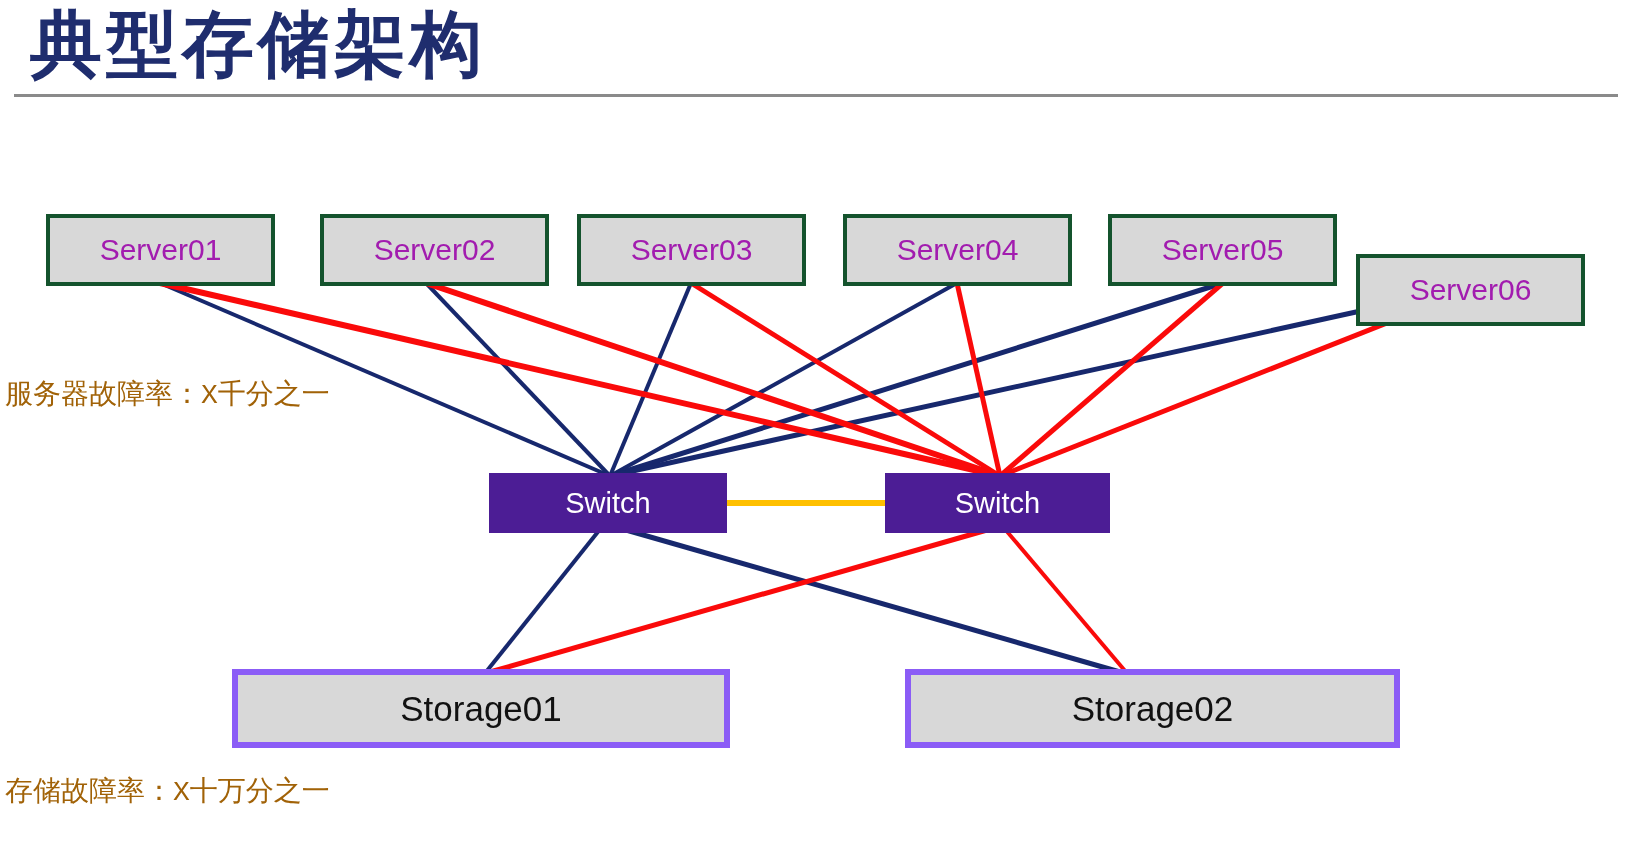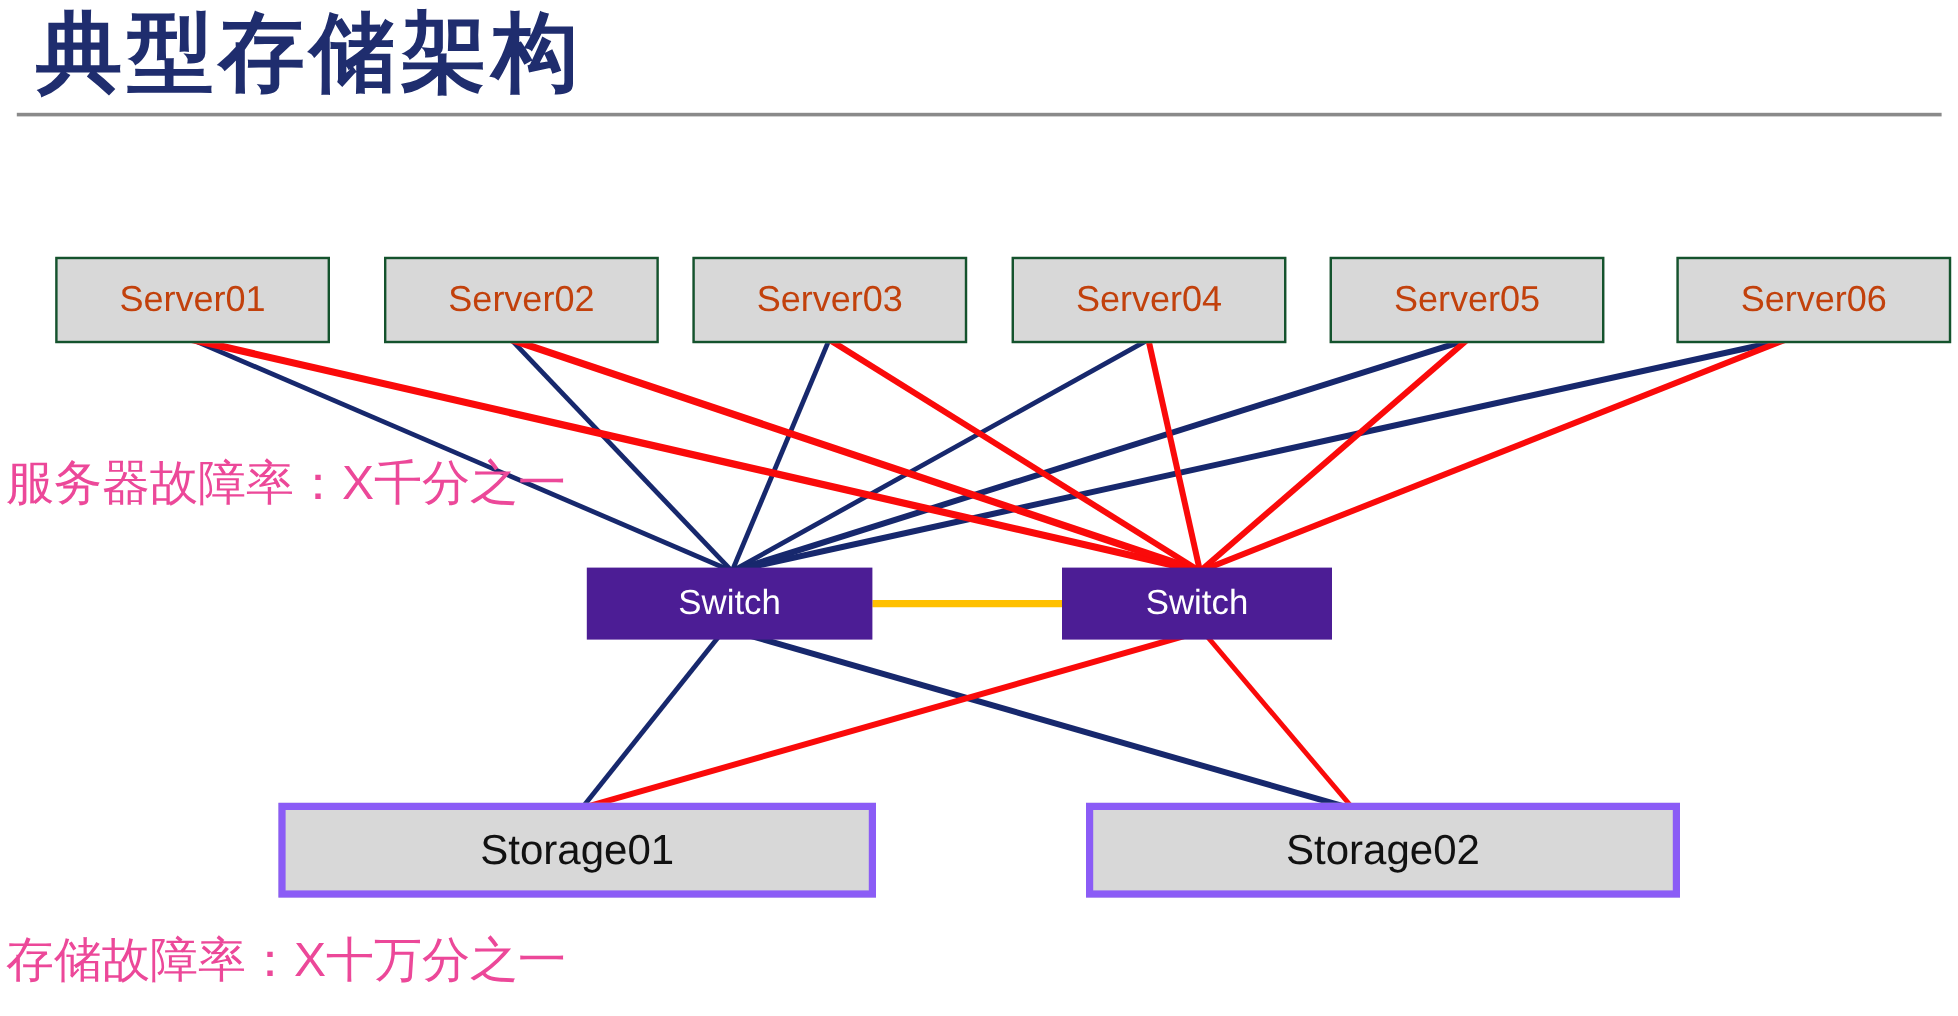--- a/index.html
+++ b/index.html
@@ -21,37 +21,37 @@
   }
   .connections{
     position:absolute;left:0;top:0;width:1632px;height:847px;z-index:1;
   }
   .node{
     position:absolute;z-index:2;
     display:flex;align-items:center;justify-content:center;
     box-sizing:border-box;white-space:nowrap;
   }
   .server{
-    background:#d8d8d8;border:2px solid #14532d;
+    background:#d8d8d8;border:4px solid #14532d;
     width:229px;height:72px;top:214px;
-    font-size:30px;color:#c2410c;
+    font-size:30px;color:#a21caf;
   }
   .switch{
     background:#4c1d95;color:#ffffff;
     width:238px;height:60px;top:473px;
     font-size:29px;
   }
   .storage{
     background:#d8d8d8;border:6px solid #8b5cf6;
     width:498px;height:79px;top:669px;
     font-size:35px;color:#111111;
   }
   .rate-label{
     position:absolute;left:5px;z-index:3;
-    font-size:40px;color:#ec4899;white-space:nowrap;
+    font-size:28px;color:#a16207;white-space:nowrap;font-family:Liberation Mono, monospace;
   }
   .side-note{
     position:absolute;left:1335px;top:420px;z-index:3;
     font-size:40px;line-height:53px;color:#000000;white-space:nowrap;
   }
 </style>
 </head>
 <body>
 
 <div class="page">
@@ -77,21 +77,21 @@
       <line x1="994" y1="528" x2="490" y2="672" stroke="#fa0a0a" stroke-width="5"></line>
       <line x1="1004" y1="528" x2="1126" y2="672" stroke="#fa0a0a" stroke-width="4"></line>
       <line x1="727" y1="503" x2="885" y2="503" stroke="#ffc000" stroke-width="6"></line>
     </svg>
 
   <div class="node server" style="left:46px;">Server01</div>
   <div class="node server" style="left:320px;">Server02</div>
   <div class="node server" style="left:577px;">Server03</div>
   <div class="node server" style="left:843px;">Server04</div>
   <div class="node server" style="left:1108px;">Server05</div>
-  <div class="node server" style="left:1397px;">Server06</div>
+  <div class="node server" style="left:1356px;margin-top:40px;">Server06</div>
 
   <div class="node switch" style="left:489px;width:238px;">Switch</div>
   <div class="node switch" style="left:885px;width:225px;">Switch</div>
 
   <div class="node storage" style="left:232px;width:498px;">Storage01</div>
   <div class="node storage" style="left:884px;width:495px;margin-left:21px;">Storage02</div>
 
   <div class="rate-label" style="top:375px;">服务器故障率：X千分之一</div>
   <div class="rate-label" style="top:772px;">存储故障率：X十万分之一</div>
 

